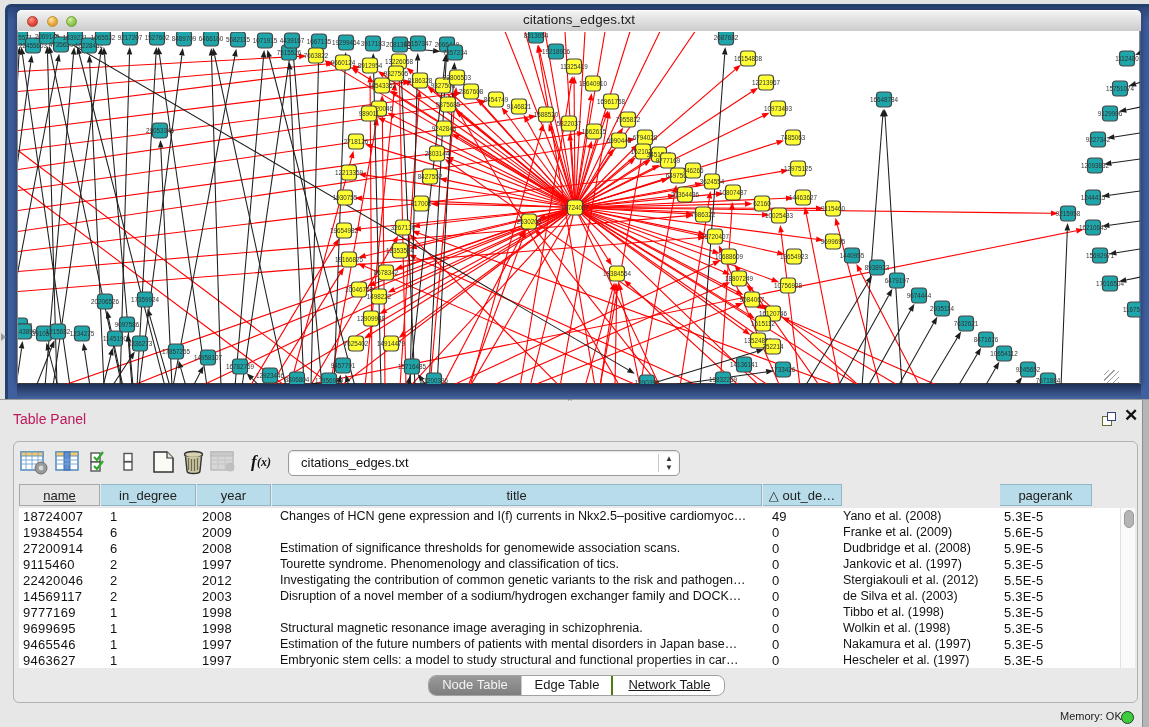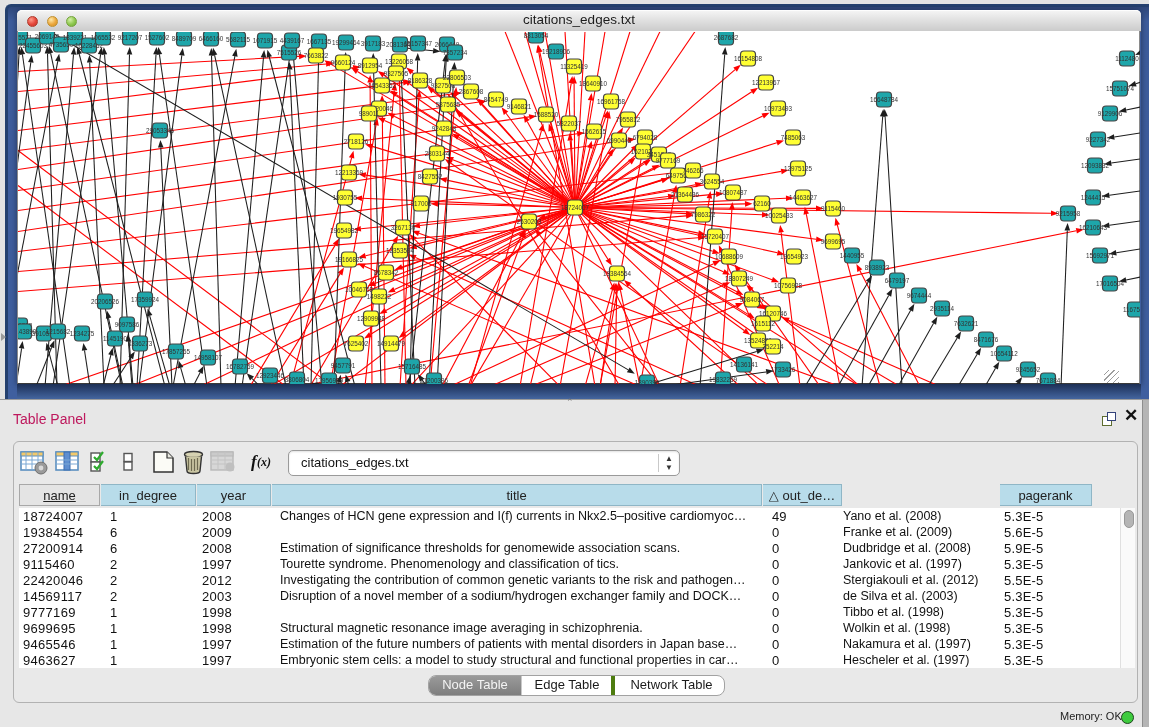--- a/index.html
+++ b/index.html
@@ -983,18 +983,18 @@
       <span class="c5">0</span>
       <span class="c6">Hescheler et al. (1997)</span>
       <span class="c7">5.3E-5</span>
     </div>
   <div id="vsb">
       <div class="th"></div>
     </div>
   <div id="tabs">
     <div class="seg sel" style="left:0;width:92px;">Node Table</div>
     <div class="seg" style="left:92px;width:90px;border-left:1px solid #c9c9c9;">Edge Table</div>
-    <div class="seg" style="left:182px;width:113px;border-left:4px solid #4d7c0f;">Network Table</div>
+    <div class="seg" style="left:182px;width:113px;border-left:2px solid #4d7c0f;text-decoration:underline;">Network Table</div>
   </div>
   <div id="memory">Memory: OK</div>
   <div id="gdot"></div>
   <div id="redge"></div>
 </div>
 
 </body></html>

